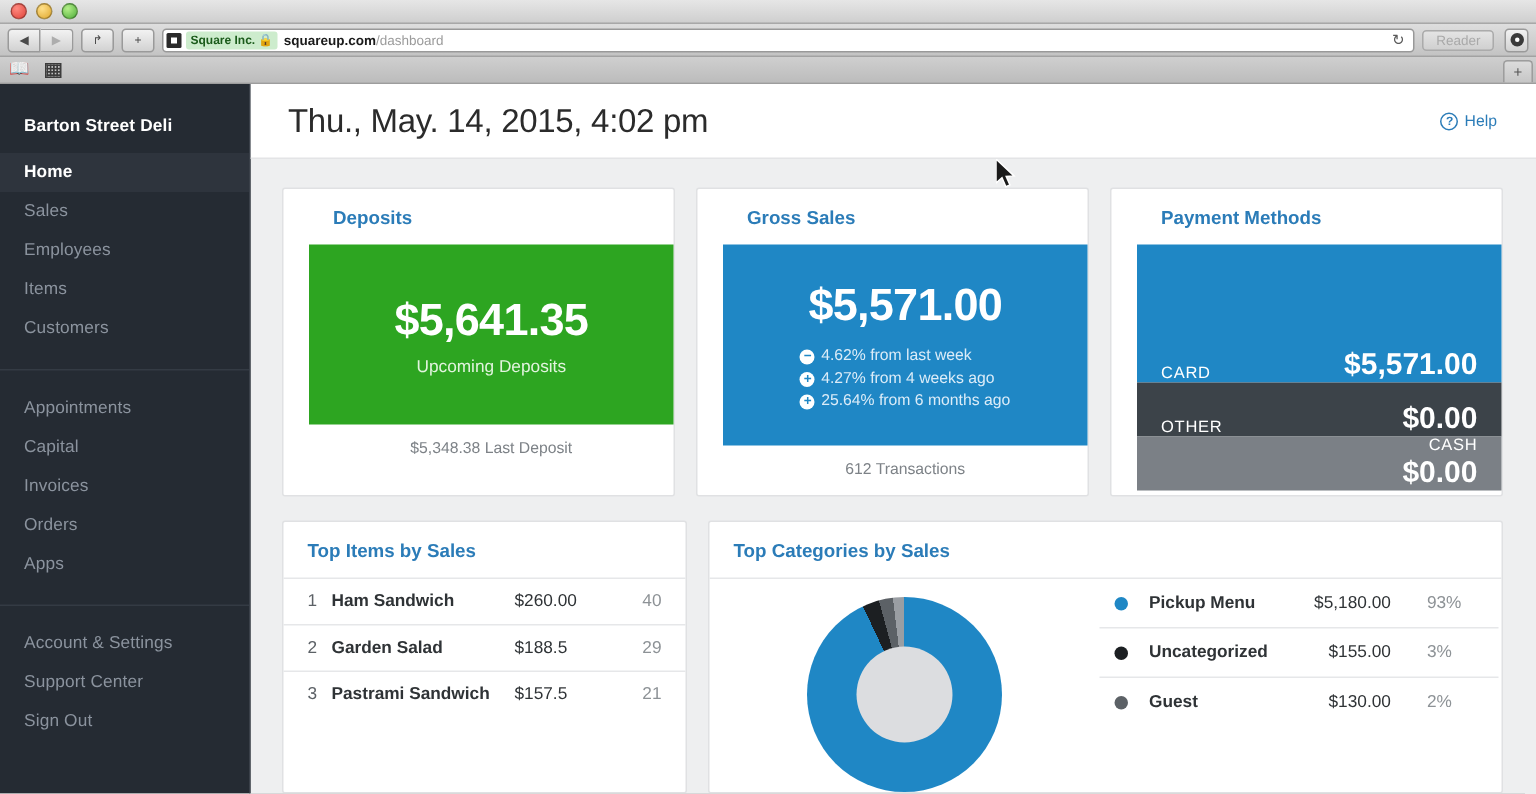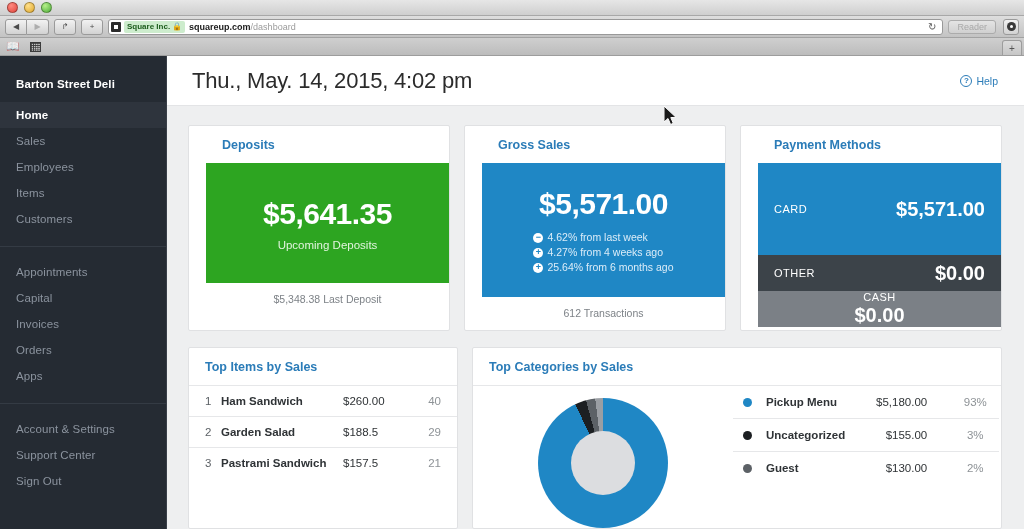--- a/index.html
+++ b/index.html
@@ -174,21 +174,21 @@
   .delta-list { margin-top: 9px; display: inline-block; text-align: left; }
   .delta { color: #dbecf8; font-size: 10.5px; line-height: 15px;
            display: flex; align-items: center; gap: 4px; }
   .badge {
     width: 10px; height: 10px; border-radius: 50%; background: #fff; color: #1f87c5;
     font-size: 9px; font-weight: bold; line-height: 9px; text-align: center;
     display: inline-flex; align-items: center; justify-content: center; flex: 0 0 10px;
   }
 
   
-  .pm-row { display: flex; align-items: center; justify-content: space-between;
+  .pm-row { display: flex; align-items: flex-end; justify-content: space-between;
             padding: 0 16px; color: #fff; }
   .pm-row .pm-label { font-size: 11px; letter-spacing: 0.5px; }
   .pm-row .pm-val { font-size: 20px; font-weight: bold; }
   .pm-row.card  { background: #1f87c5; height: 92px; border: none; border-radius: 0; }
   .pm-row.other { background: #3c4349; height: 36px; }
   .pm-row.cash  { background: #7b8086; height: 36px; flex-direction: column; }
   .pm-row.other .pm-val, .pm-row.cash .pm-val { font-size: 20px; }
 
   
   .row.bottom { align-items: stretch; }
@@ -215,21 +215,21 @@
   }
   .legend { flex: 1; padding-right: 22px; }
   .legend-row {
     display: flex; align-items: center; font-size: 11.5px;
     padding: 10px 0; border-bottom: 1px solid #e6e7e9; color: #2f3336;
   }
   .legend-row:last-child { border-bottom: none; }
   .swatch { width: 9px; height: 9px; border-radius: 50%; margin: 0 14px 0 10px; flex: 0 0 9px; }
   .legend-row .lname { flex: 1; font-weight: bold; }
   .legend-row .lamt  { width: 82px; text-align: right; }
-  .legend-row .lpct  { width: 48px; text-align: center; color: #8d9296; margin-left: 24px; }
+  .legend-row .lpct  { width: 48px; text-align: left; color: #8d9296; margin-left: 24px; }
 
   
   .cursor { position: absolute; left: 664px; top: 106px; width: 14px; height: 20px; }
 </style>
 </head>
 <body>
 
 <div class="browser">
 
   <div class="titlebar">

